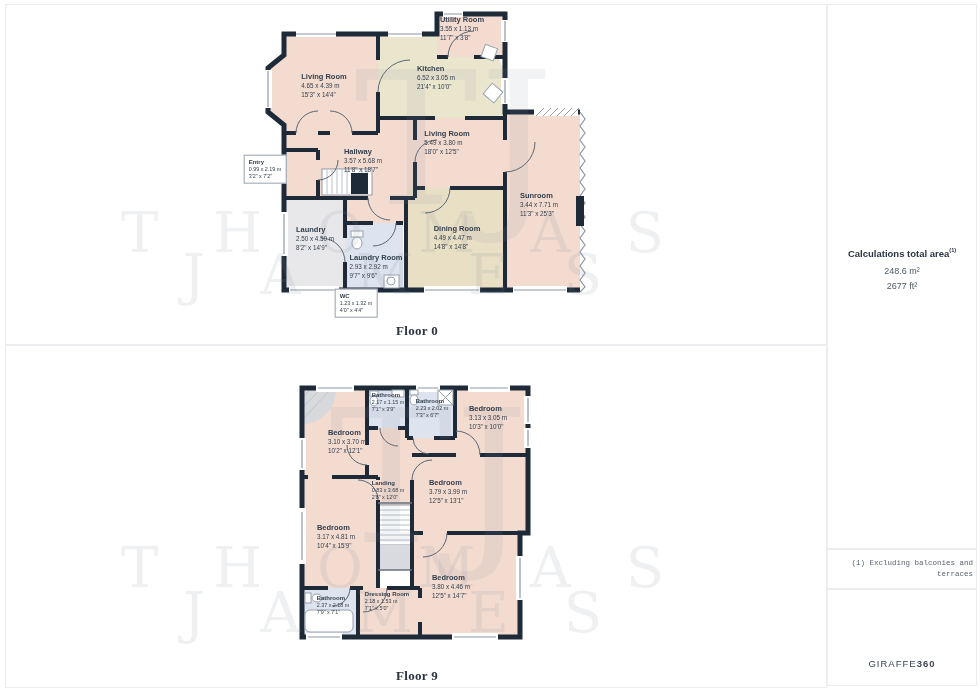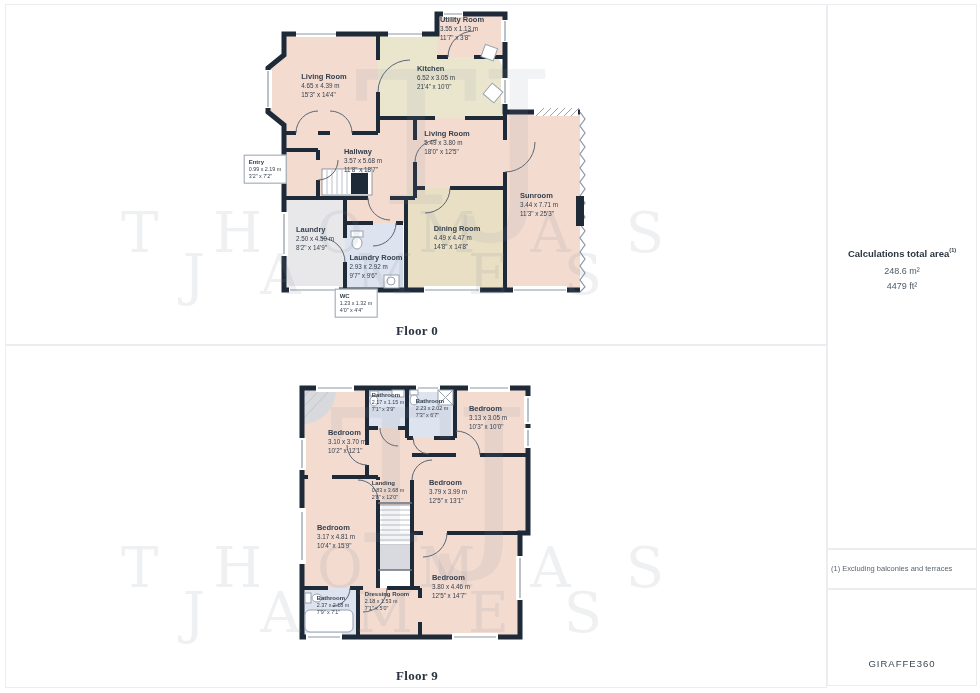--- a/index.html
+++ b/index.html
@@ -18,24 +18,24 @@
                font-size:13px;color:#2b3440;z-index:6;letter-spacing:.3px;font-family:Liberation Serif, serif;}
   .wm{position:absolute;transform:translate(-50%,-50%);font-family:"DejaVu Serif",serif;
       color:rgba(126,139,153,0.13);pointer-events:none;white-space:nowrap;z-index:3;}
   .wm-word{font-size:56px;letter-spacing:55px;}
   .wm-mono{font-size:185px;letter-spacing:2px;color:rgba(126,139,153,0.10);}
   .sb-head{position:absolute;transform:translate(-50%,-50%);font-weight:bold;font-size:9.5px;
            color:#2b3642;white-space:nowrap;}
   .sb-head sup{font-size:5.5px;}
   .sb-val{position:absolute;transform:translate(-50%,-50%);font-size:9px;color:#4e5a66;}
   .sb-note{position:absolute;transform:translate(-50%,-50%);font-size:7.5px;color:#5b6570;
-           text-align:left;width:142px;line-height:1.5;}
+           text-align:right;width:142px;line-height:1.5;font-family:Liberation Mono, monospace;}
   .sb-brand{position:absolute;transform:translate(-50%,-50%);font-size:9.5px;color:#3c4754;
             letter-spacing:1px;white-space:nowrap;}
-  .sb-brand b{font-weight:normal;}
+  .sb-brand b{font-weight:bold;}
 </style>
 </head>
 <body>
 
 <div class="canvas">
 
   <div class="panel" style="left:5px;top:4px;width:822px;height:341px"></div>
   <div class="panel" style="left:5px;top:345px;width:822px;height:343px"></div>
   <div class="panel" style="left:827px;top:4px;width:150px;height:545px"></div>
   <div class="panel" style="left:827px;top:549px;width:150px;height:40px"></div>
@@ -319,17 +319,17 @@
   </div>
   <div class="room-label small" style="left:333px;top:605px">
     <span class="rname">Bathroom</span>
     <span class="rdim">2.37 x 2.18 m</span>
     <span class="rdim">7'9" x 7'1"</span>
   </div>
   <div class="floor-label" style="left:417px;top:676px">Floor 9</div>
 
   <div class="sb-head" style="left:902px;top:253px"><span>Calculations total area</span><sup>(1)</sup></div>
   <div class="sb-val" style="left:902px;top:271px">248.6 m²</div>
-  <div class="sb-val" style="left:902px;top:286px">4479 ft²</div>
+  <div class="sb-val" style="left:902px;top:286px">2677 ft²</div>
   <div class="sb-note" style="left:902px;top:569px">(1) Excluding balconies and terraces</div>
   <div class="sb-brand" style="left:902px;top:663px"><span>GIRAFFE</span><b>360</b></div>
 
 </div>
 
 </body></html>

